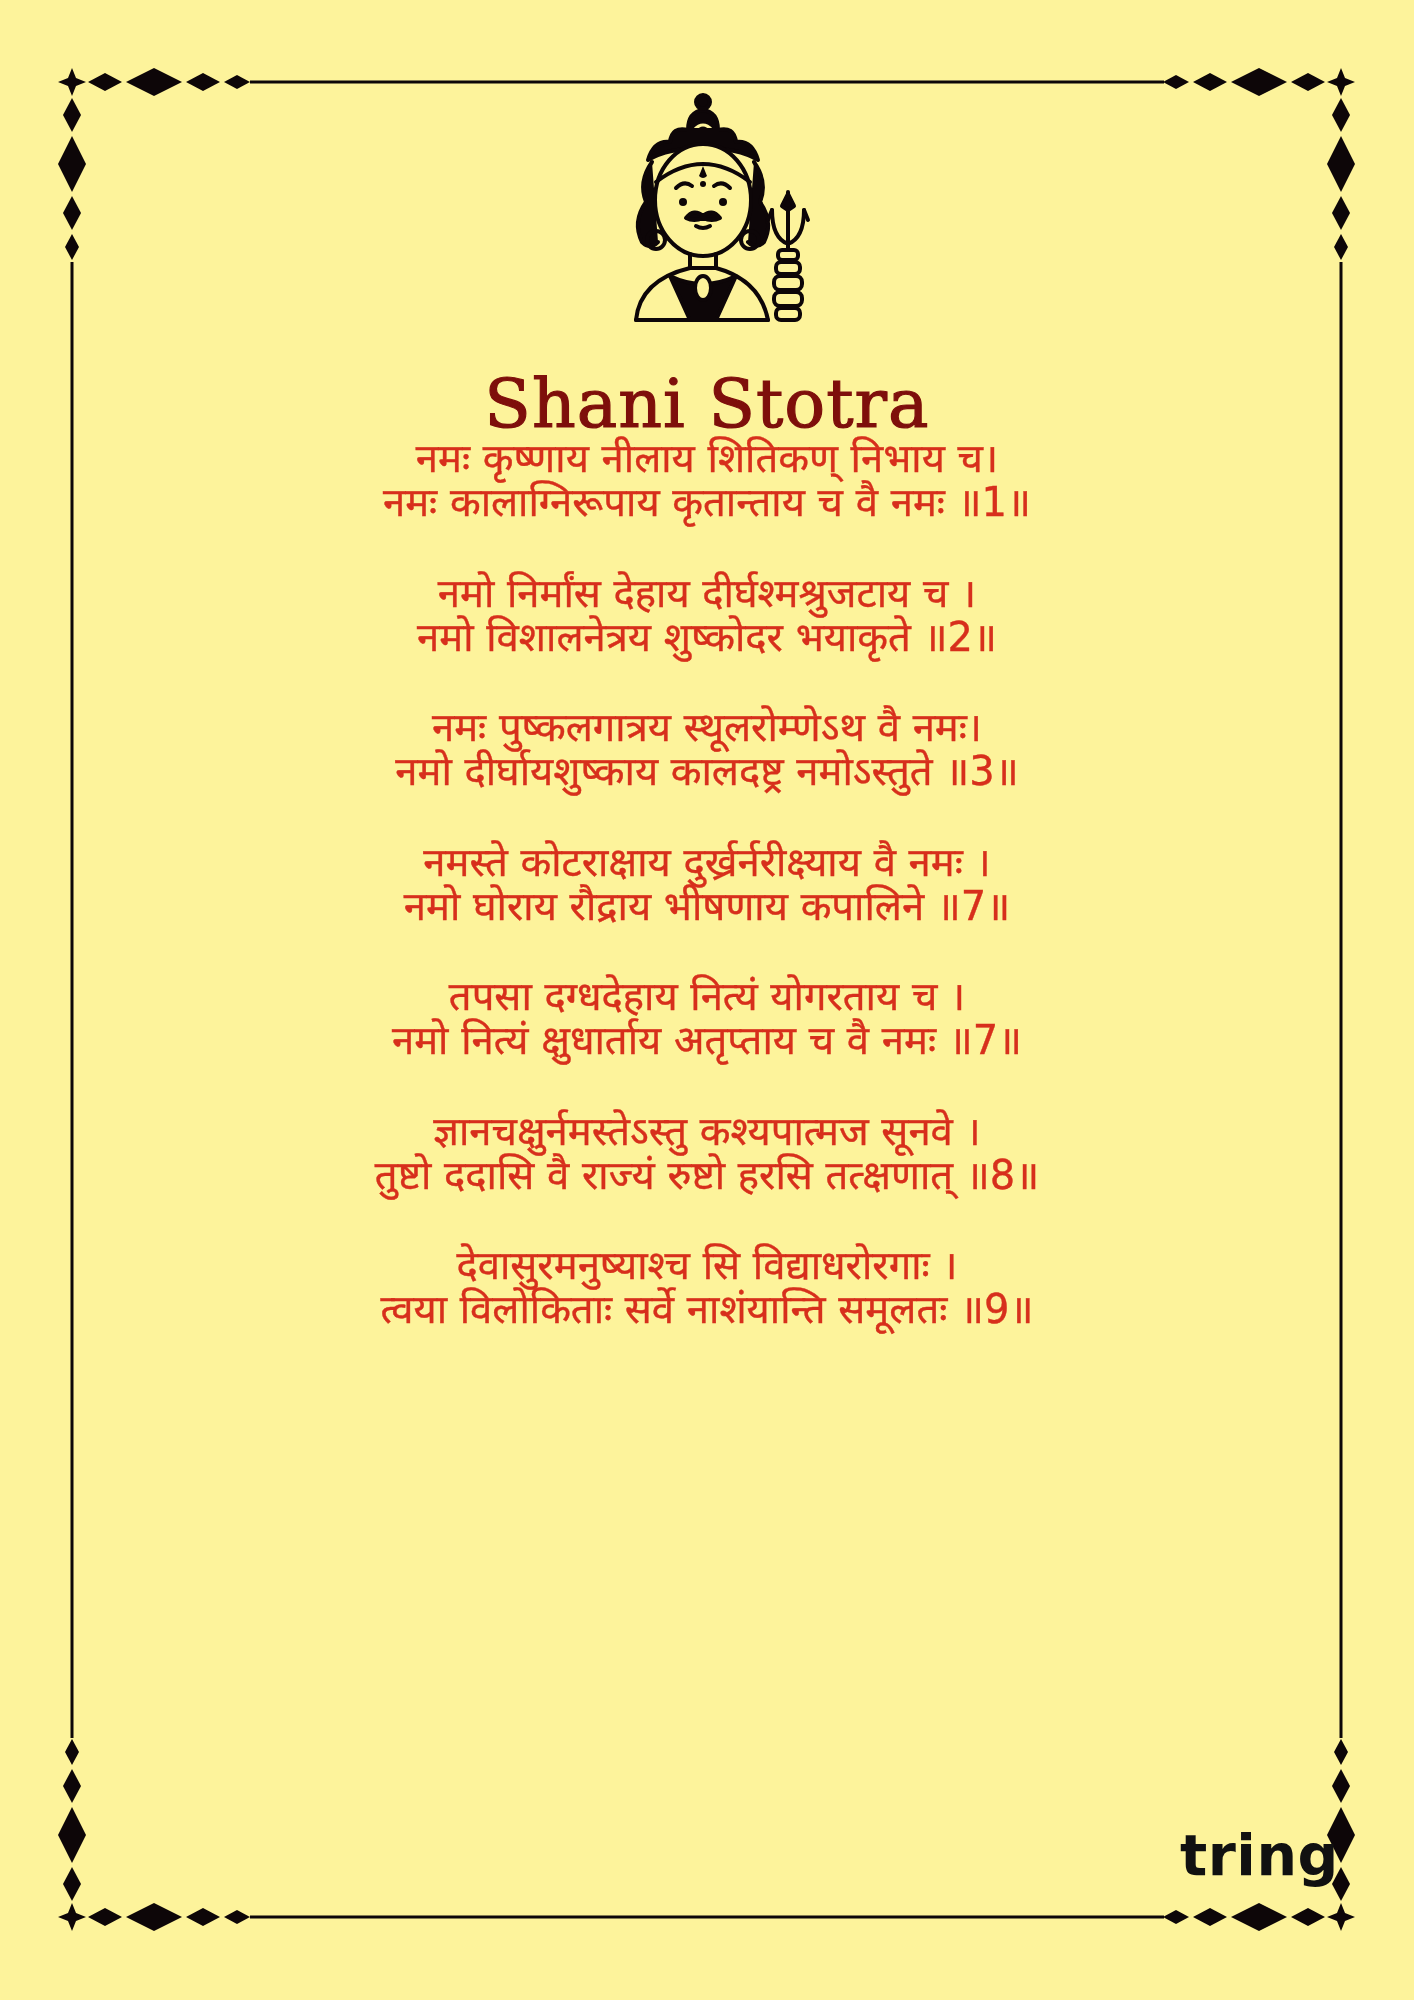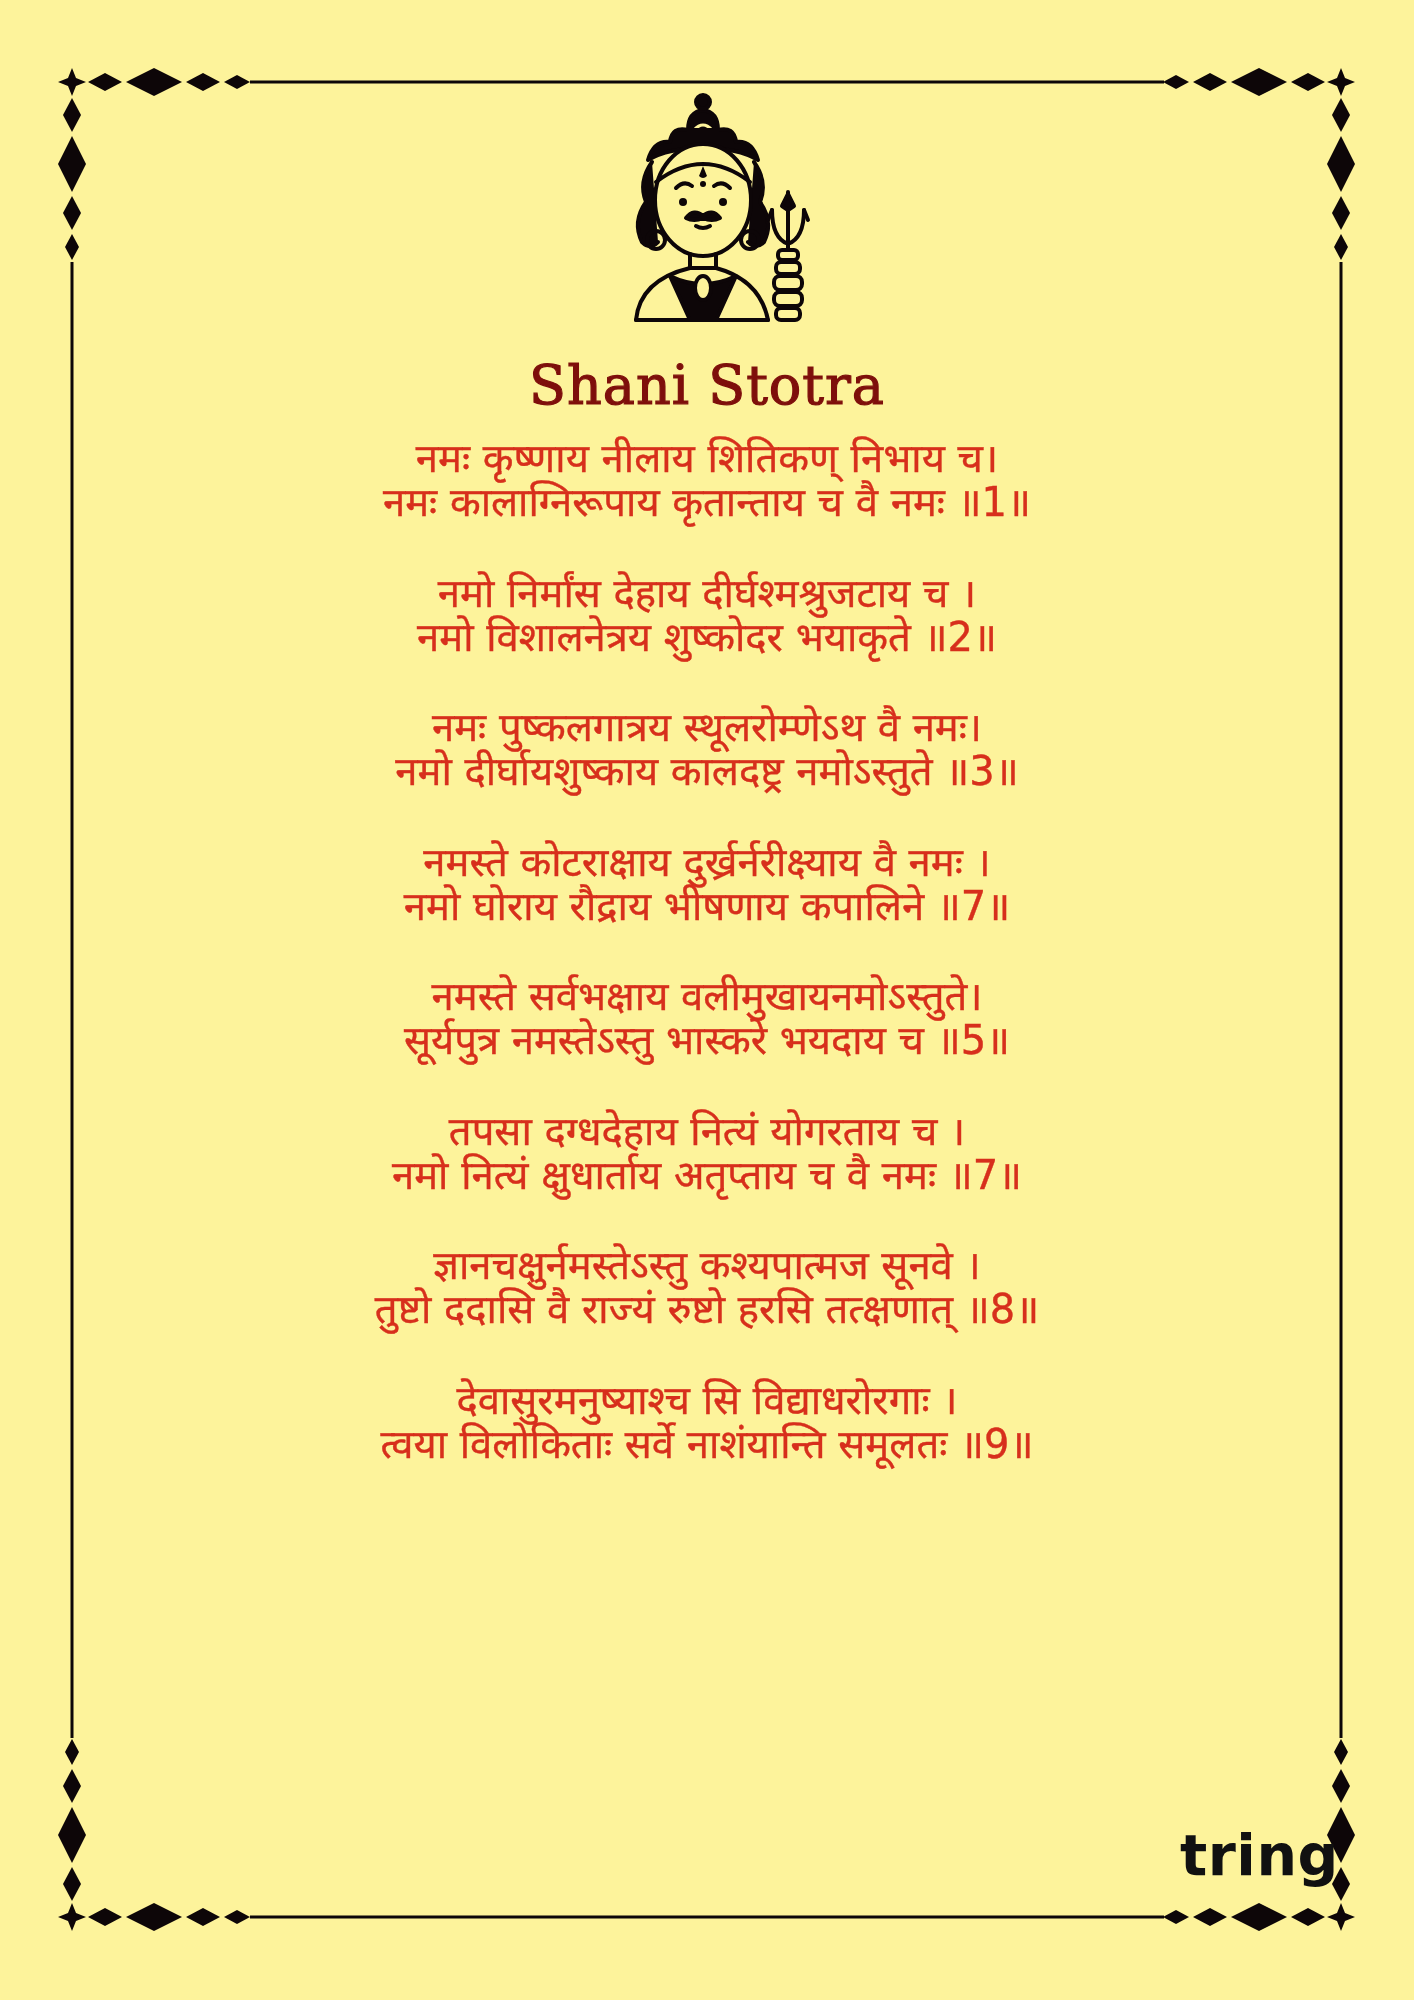--- a/index.html
+++ b/index.html
@@ -9,21 +9,21 @@
       position: relative;
       overflow: hidden;
       font-family: "DejaVu Sans", sans-serif;
     }
     .frame { position: absolute; left: 0; top: 0; width: 1414px; height: 2000px; }
     .deity { position: absolute; left: 610px; top: 82px; width: 210px; height: 245px; }
     .title {
       position: absolute; left: 0; width: 1414px; top: 318px;
       text-align: center;
       font-family: "DejaVu Serif", "Liberation Serif", serif;
-      font-size: 54px; font-weight: normal;
+      font-size: 68px; font-weight: normal;
       color: #7e0f0b;
       letter-spacing: 1px;
       -webkit-text-stroke: 1.2px #7e0f0b;
     }
     .verses {
       position: absolute; left: 200px; width: 1014px; top: 436px;
       text-align: center;
       color: #d72f1c;
     }
     .verse { height: 134.5px; }
@@ -158,24 +158,20 @@
   </div>
   <div class="verse">
     <div class="line">नमः पुष्कलगात्रय स्थूलरोम्णेऽथ वै नमः।</div>
     <div class="line">नमो दीर्घायशुष्काय कालदष्ट्र नमोऽस्तुते ॥3॥</div>
   </div>
   <div class="verse">
     <div class="line">नमस्ते कोटराक्षाय दुर्ख्रर्नरीक्ष्याय वै नमः ।</div>
     <div class="line">नमो घोराय रौद्राय भीषणाय कपालिने ॥7॥</div>
   </div>
   <div class="verse">
-    <div class="line">नमस्ते सर्वभक्षाय वलीमुखायनमोऽस्तुते।</div>
-    <div class="line">सूर्यपुत्र नमस्तेऽस्तु भास्करे भयदाय च ॥5॥</div>
-  </div>
-  <div class="verse">
     <div class="line">तपसा दग्धदेहाय नित्यं योगरताय च ।</div>
     <div class="line">नमो नित्यं क्षुधार्ताय अतृप्ताय च वै नमः ॥7॥</div>
   </div>
   <div class="verse">
     <div class="line">ज्ञानचक्षुर्नमस्तेऽस्तु कश्यपात्मज सूनवे ।</div>
     <div class="line">तुष्टो ददासि वै राज्यं रुष्टो हरसि तत्क्षणात्‌ ॥8॥</div>
   </div>
   <div class="verse">
     <div class="line">देवासुरमनुष्याश्च सि विद्याधरोरगाः ।</div>
     <div class="line">त्वया विलोकिताः सर्वे नाशंयान्ति समूलतः ॥9॥</div>

